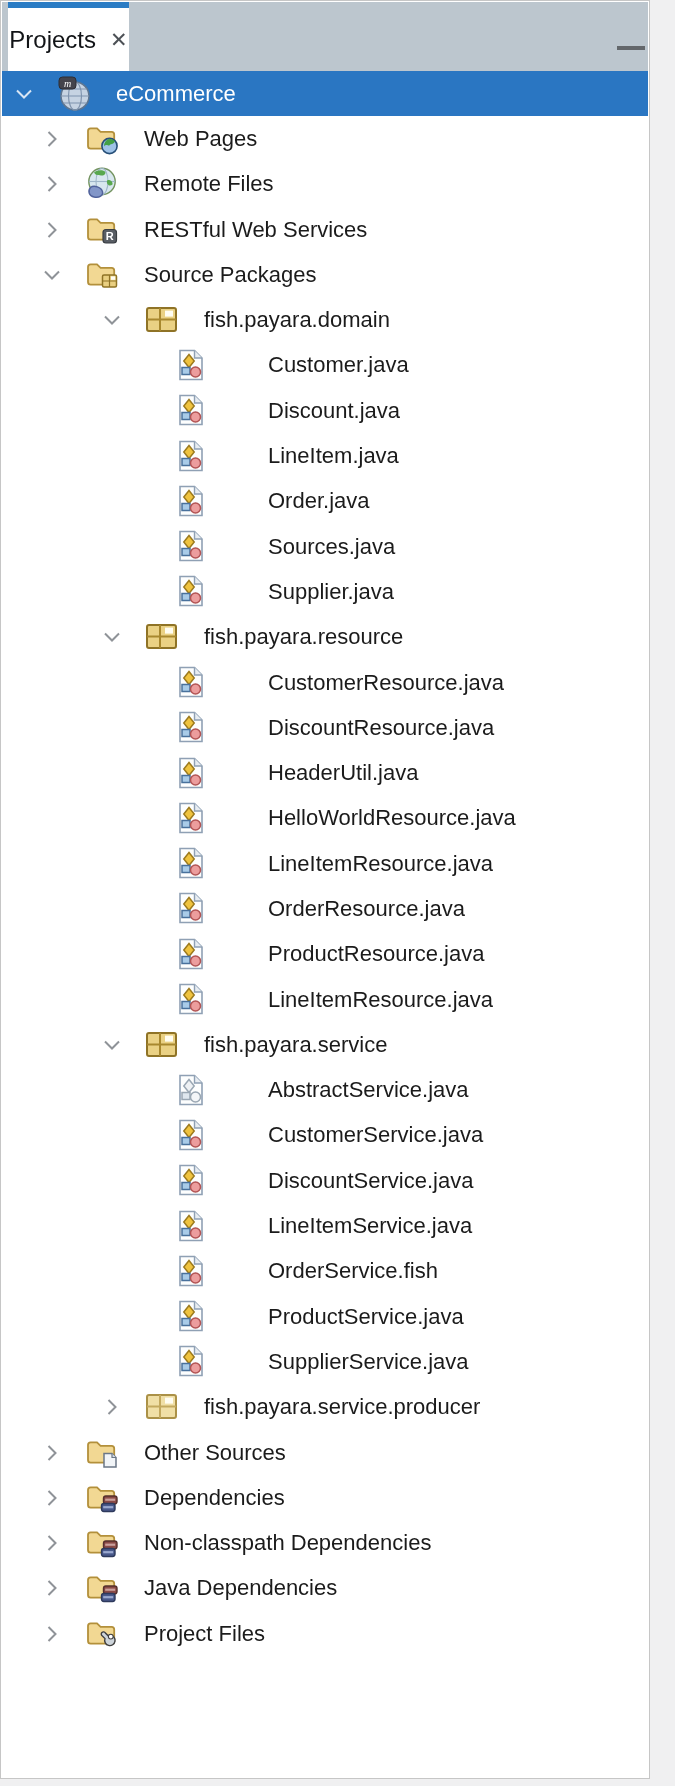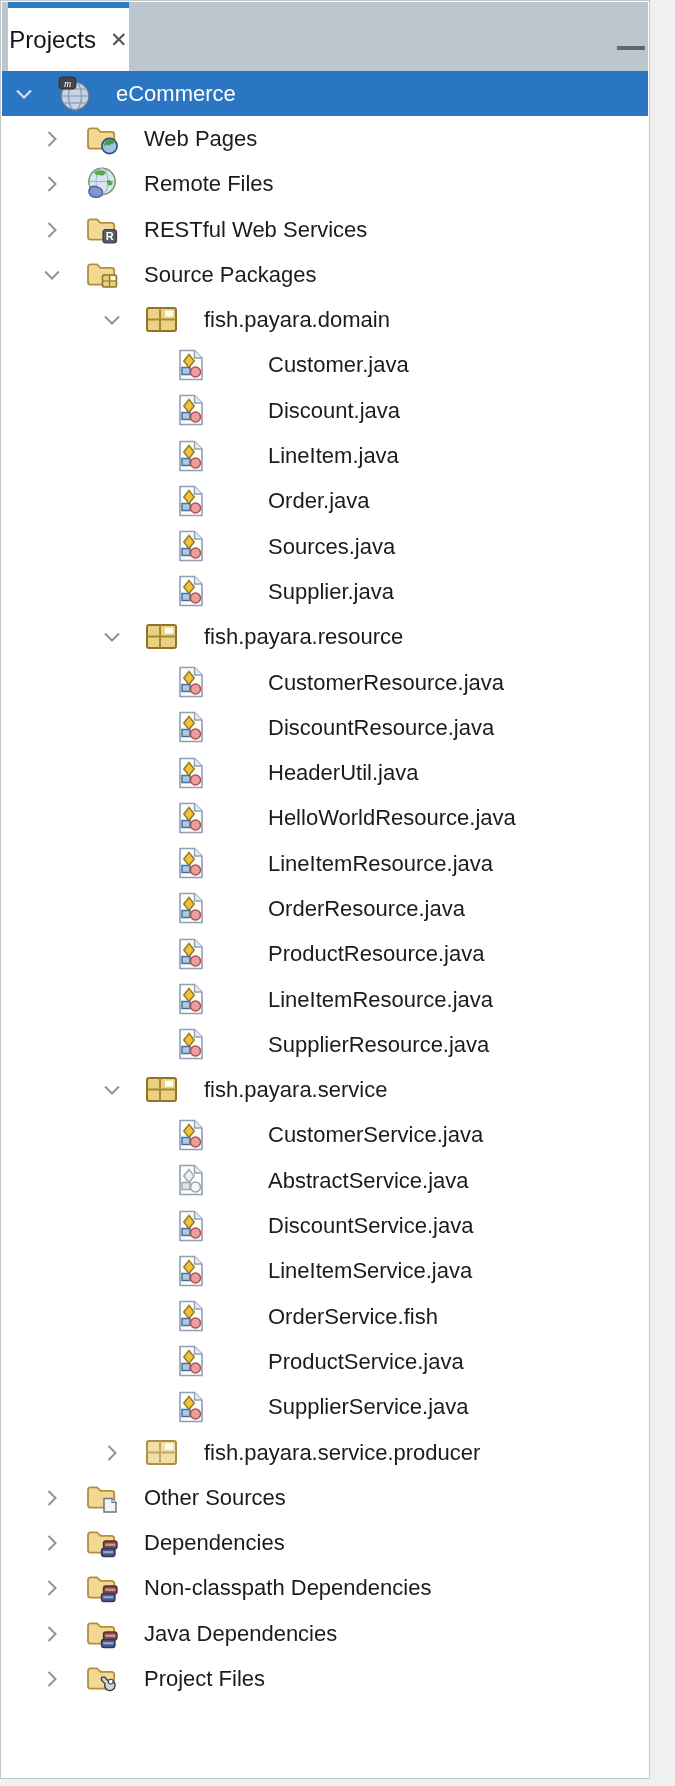--- a/index.html
+++ b/index.html
@@ -349,33 +349,20 @@
           <svg width="32" height="35" viewBox="0 0 32 35">
             <path d="M5 2.5 H19.5 L27 10 V31.5 H5 Z" fill="#fdfefe" stroke="#8fa0b4" stroke-width="1.6"></path>
             <path d="M19.5 2.5 V10 H27" fill="#e8edf2" stroke="#8fa0b4" stroke-width="1.4"></path>
             <path d="M14 6.5 L19.2 13 L14 19.5 L8.8 13 Z" fill="#efc33f" stroke="#9c7a1e" stroke-width="1.5"></path>
             <rect x="7" y="19.5" width="8" height="7" fill="#a8cbe8" stroke="#49719c" stroke-width="1.5"></rect>
             <circle cx="20.5" cy="24" r="5" fill="#ec9d9d" stroke="#b25454" stroke-width="1.5"></circle>
           </svg>
         </span>
         <span class="lbl">LineItemResource.java</span>
       </div>
-      <div class="row lvl3">
-        <span class="chev"></span>
-        <span class="icon">
-          <svg width="32" height="35" viewBox="0 0 32 35">
-            <path d="M5 2.5 H19.5 L27 10 V31.5 H5 Z" fill="#fdfefe" stroke="#8fa0b4" stroke-width="1.6"></path>
-            <path d="M19.5 2.5 V10 H27" fill="#e8edf2" stroke="#8fa0b4" stroke-width="1.4"></path>
-            <path d="M14 6.5 L19.2 13 L14 19.5 L8.8 13 Z" fill="#efc33f" stroke="#9c7a1e" stroke-width="1.5"></path>
-            <rect x="7" y="19.5" width="8" height="7" fill="#a8cbe8" stroke="#49719c" stroke-width="1.5"></rect>
-            <circle cx="20.5" cy="24" r="5" fill="#ec9d9d" stroke="#b25454" stroke-width="1.5"></circle>
-          </svg>
-        </span>
-        <span class="lbl">SupplierResource.java</span>
-      </div>
       <div class="row lvl2">
         <span class="chev">
           <svg width="20" height="20" viewBox="0 0 20 20">
             <path d="M3 6.5 L10 13.5 L17 6.5" fill="none" stroke="currentColor" stroke-width="2"></path>
           </svg>
         </span>
         <span class="icon">
           <svg width="36" height="36" viewBox="0 0 36 36">
             <rect x="3" y="6" width="29" height="23" rx="2" fill="#ead184" stroke="#8f7326" stroke-width="2"></rect>
             <path d="M3 17.5 h29 M16 6 v23" stroke="#a8882e" stroke-width="2"></path>
@@ -383,39 +370,39 @@
           </svg>
         </span>
         <span class="lbl">fish.payara.service</span>
       </div>
       <div class="row lvl3">
         <span class="chev"></span>
         <span class="icon">
           <svg width="32" height="35" viewBox="0 0 32 35">
             <path d="M5 2.5 H19.5 L27 10 V31.5 H5 Z" fill="#fdfefe" stroke="#8fa0b4" stroke-width="1.6"></path>
             <path d="M19.5 2.5 V10 H27" fill="#e8edf2" stroke="#8fa0b4" stroke-width="1.4"></path>
-            <path d="M14 6.5 L19.2 13 L14 19.5 L8.8 13 Z" fill="#efc33f" stroke="#9c7a1e" stroke-width="1.5"></path>
-            <rect x="7" y="19.5" width="8" height="7" fill="#a8cbe8" stroke="#49719c" stroke-width="1.5"></rect>
-            <circle cx="20.5" cy="24" r="5" fill="#ec9d9d" stroke="#b25454" stroke-width="1.5"></circle>
-          </svg>
-        </span>
-        <span class="lbl">CustomerService.java</span>
-      </div>
-      <div class="row lvl3">
-        <span class="chev"></span>
-        <span class="icon">
-          <svg width="32" height="35" viewBox="0 0 32 35">
-            <path d="M5 2.5 H19.5 L27 10 V31.5 H5 Z" fill="#fdfefe" stroke="#8fa0b4" stroke-width="1.6"></path>
-            <path d="M19.5 2.5 V10 H27" fill="#e8edf2" stroke="#8fa0b4" stroke-width="1.4"></path>
             <path d="M14 6.5 L19.2 13 L14 19.5 L8.8 13 Z" fill="#eef1f4" stroke="#9aa7b3" stroke-width="1.5"></path>
             <rect x="7" y="19.5" width="8" height="7" fill="#dfe7ee" stroke="#9aa7b3" stroke-width="1.5"></rect>
             <circle cx="20.5" cy="24" r="5" fill="#f4f6f8" stroke="#9aa7b3" stroke-width="1.5"></circle>
           </svg>
         </span>
         <span class="lbl">AbstractService.java</span>
+      </div>
+      <div class="row lvl3">
+        <span class="chev"></span>
+        <span class="icon">
+          <svg width="32" height="35" viewBox="0 0 32 35">
+            <path d="M5 2.5 H19.5 L27 10 V31.5 H5 Z" fill="#fdfefe" stroke="#8fa0b4" stroke-width="1.6"></path>
+            <path d="M19.5 2.5 V10 H27" fill="#e8edf2" stroke="#8fa0b4" stroke-width="1.4"></path>
+            <path d="M14 6.5 L19.2 13 L14 19.5 L8.8 13 Z" fill="#efc33f" stroke="#9c7a1e" stroke-width="1.5"></path>
+            <rect x="7" y="19.5" width="8" height="7" fill="#a8cbe8" stroke="#49719c" stroke-width="1.5"></rect>
+            <circle cx="20.5" cy="24" r="5" fill="#ec9d9d" stroke="#b25454" stroke-width="1.5"></circle>
+          </svg>
+        </span>
+        <span class="lbl">CustomerService.java</span>
       </div>
       <div class="row lvl3">
         <span class="chev"></span>
         <span class="icon">
           <svg width="32" height="35" viewBox="0 0 32 35">
             <path d="M5 2.5 H19.5 L27 10 V31.5 H5 Z" fill="#fdfefe" stroke="#8fa0b4" stroke-width="1.6"></path>
             <path d="M19.5 2.5 V10 H27" fill="#e8edf2" stroke="#8fa0b4" stroke-width="1.4"></path>
             <path d="M14 6.5 L19.2 13 L14 19.5 L8.8 13 Z" fill="#efc33f" stroke="#9c7a1e" stroke-width="1.5"></path>
             <rect x="7" y="19.5" width="8" height="7" fill="#a8cbe8" stroke="#49719c" stroke-width="1.5"></rect>
             <circle cx="20.5" cy="24" r="5" fill="#ec9d9d" stroke="#b25454" stroke-width="1.5"></circle>

